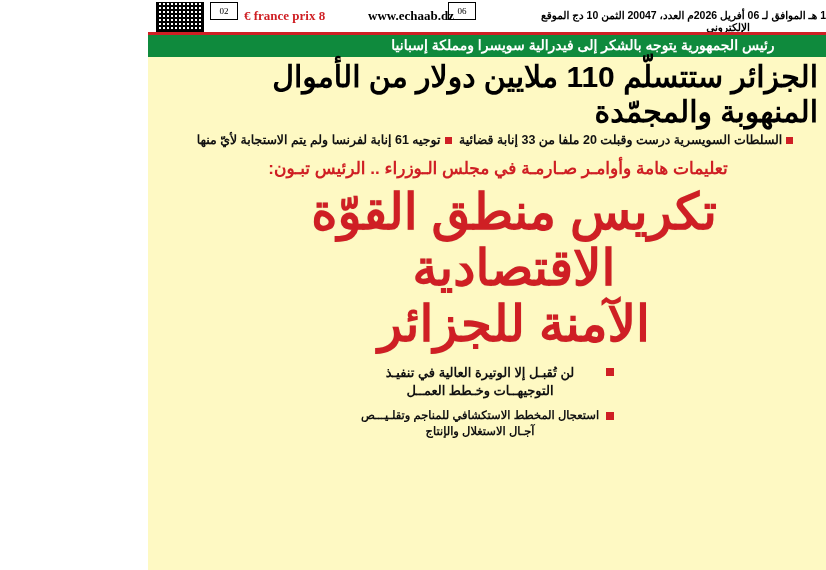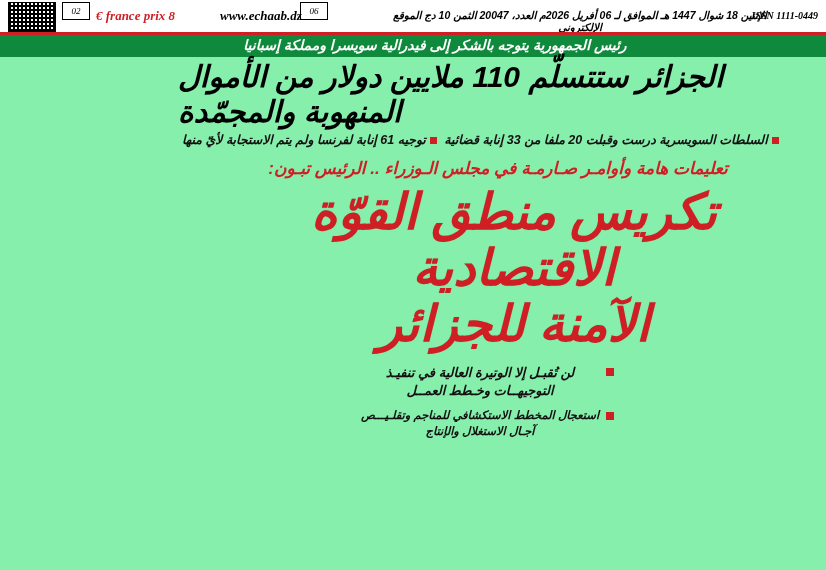--- a/index.html
+++ b/index.html
@@ -5,24 +5,23 @@
   html,body{margin:0;padding:0;}
   body{
     width:826px;height:570px;
     background:#ffffff;
     font-family:"Liberation Sans", sans-serif;
     overflow:hidden;
     position:relative;
   }
   .page{
     position:relative;
-    width:826px;height:570px;
-    background:#86efac;
+    width:678px;height:570px;
+    background:#fef9c3;
     overflow:hidden;
-    font-style:italic;
   }
 
   
   .topstrip{
     position:absolute;left:0;top:0;width:826px;height:34px;
     background:#ffffff;
   }
   .qr{
     position:absolute;left:8px;top:2px;width:48px;height:30px;
     background:
@@ -74,29 +73,29 @@
   }
   .greenband .txt{
     position:absolute;left:0;right:0;top:2px;
     text-align:center;color:#fff;font-weight:bold;font-size:14px;
     direction:rtl;
   }
 
   
   .hl1{
     position:absolute;right:8px;top:60px;width:640px;
-    text-align:left;direction:rtl;
+    text-align:right;direction:rtl;
     color:#000;font-weight:bold;
     font-size:30px;line-height:1.15;
     letter-spacing:-0.5px;
   }
 
   .subrow{
     position:absolute;right:14px;top:132px;width:630px;
-    direction:rtl;text-align:left;
+    direction:rtl;text-align:center;
     font-size:12.5px;font-weight:bold;color:#111;
   }
   .subrow .bullet{
     display:inline-block;width:7px;height:7px;background:#cf1f24;
     margin:0 4px 1px 4px;vertical-align:middle;
   }
   .subrow .seg{display:inline;}
 
   
   .kicker{

